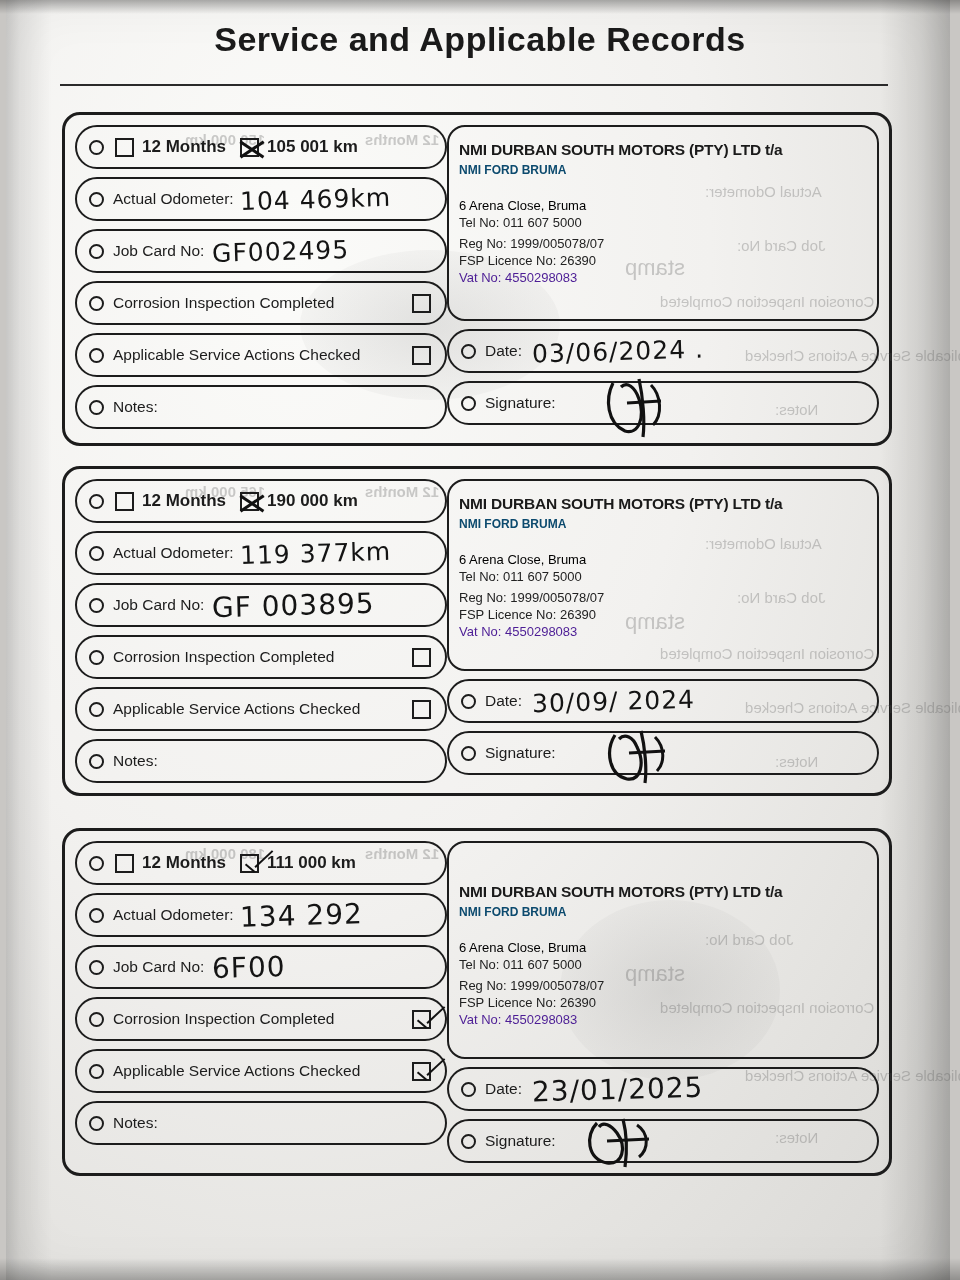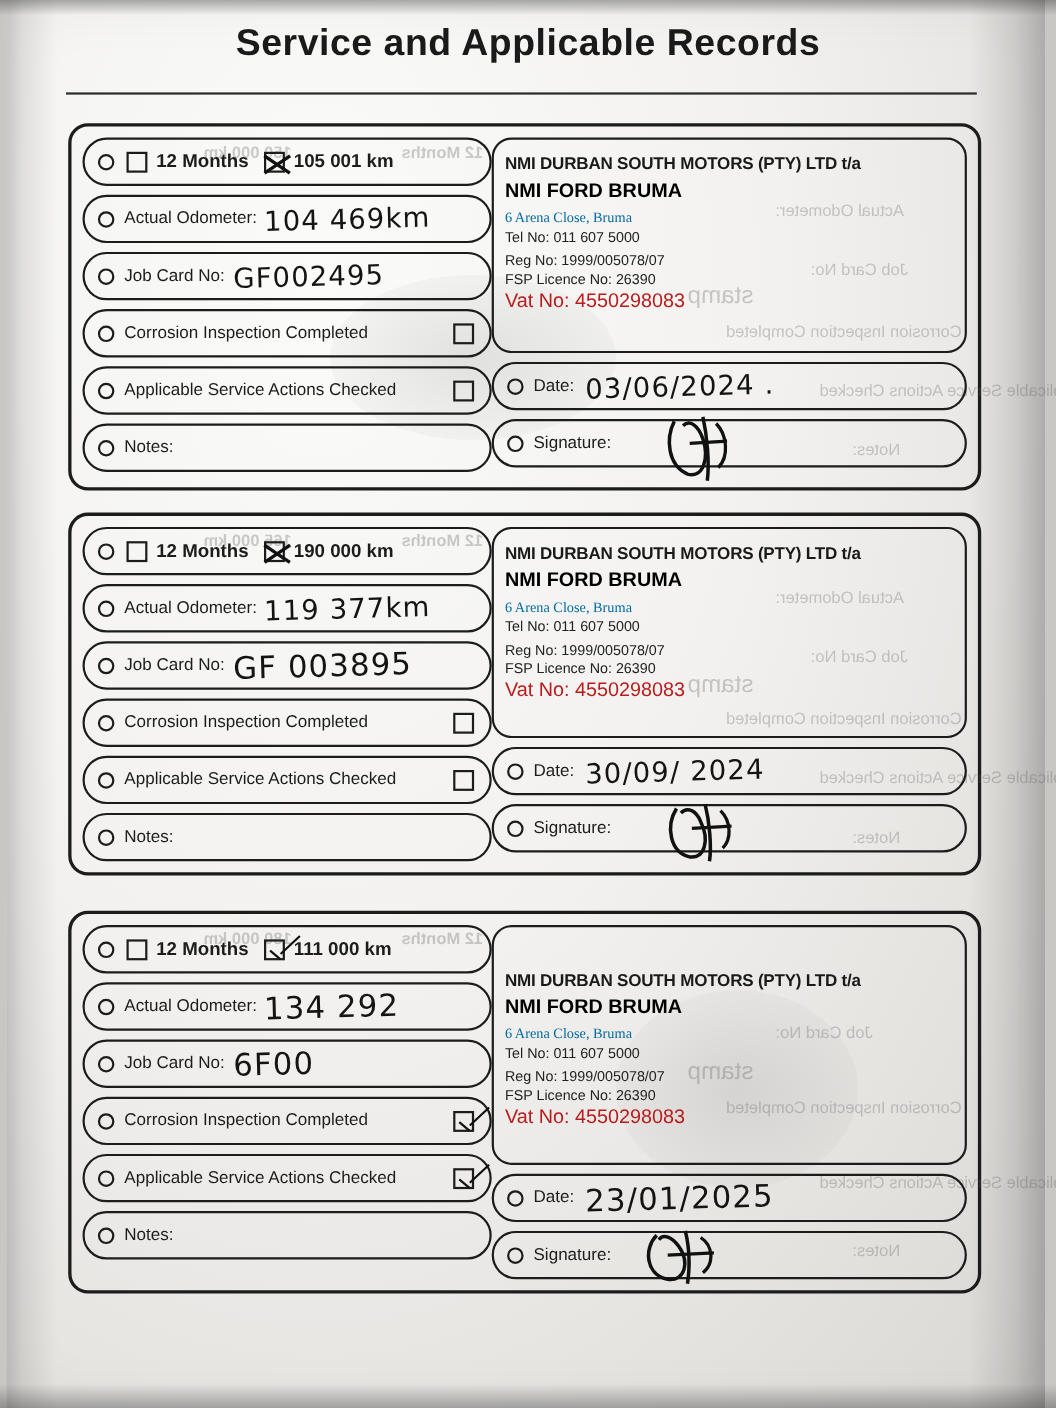--- a/index.html
+++ b/index.html
@@ -147,26 +147,26 @@
   
   .stamp-box {
     position: relative;
     border: 2.5px solid #1c1c1c;
     border-radius: 18px;
     margin-bottom: 8px;
     text-align: left;
     padding: 14px 10px 12px 10px;
   }
   .stamp-l1 { font-size: 15.5px; font-weight: bold; color: #1a1a1a; letter-spacing: -0.2px; }
-  .stamp-l2 { font-size: 18px; font-weight: bold; color: #000000; margin-top: 4px; }
-  .stamp-l3 { font-size: 13px; color: #0369a1; margin-top: 6px; font-family: Liberation Serif, serif; }
+  .stamp-l2 { font-size: 12px; font-weight: bold; color: #0c4a6e; margin-top: 4px; }
+  .stamp-l3 { font-size: 13px; color: #000000; margin-top: 21px; }
   .stamp-l4 { font-size: 13px; color: #222; margin-top: 2px; }
   .stamp-l5 { font-size: 13px; color: #222; margin-top: 6px; }
   .stamp-l6 { font-size: 13px; color: #222; margin-top: 2px; }
-  .stamp-l7 { font-size: 18px; color: #b91c1c; margin-top: 2px; }
+  .stamp-l7 { font-size: 13px; color: #4c1d95; margin-top: 2px; }
 
   
   .ghost {
     position: absolute;
     color: rgba(90,90,90,0.30);
     transform: scaleX(-1);
     font-size: 15px;
     white-space: nowrap;
     pointer-events: none;
   }

